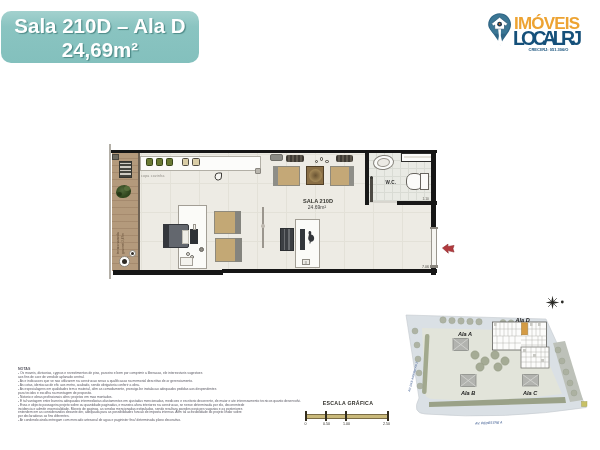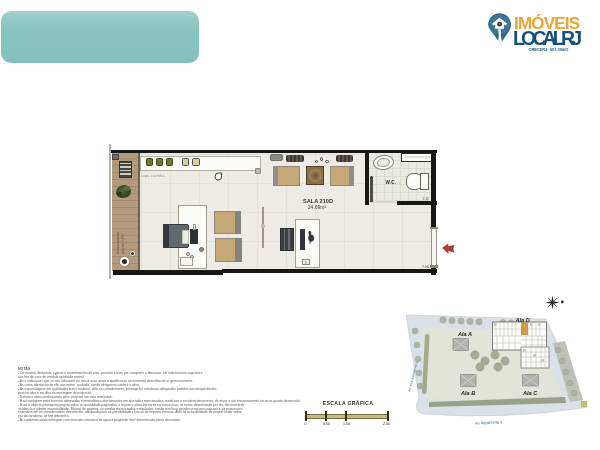--- a/index.html
+++ b/index.html
@@ -6,20 +6,21 @@
   body{width:600px;height:450px;background:#fff;font-family:"Liberation Sans", sans-serif;overflow:hidden;}
   .page{position:relative;width:600px;height:450px;background:#ffffff;}
   .abs{position:absolute;box-sizing:border-box;}
 </style>
 </head>
 <body>
 <div class="page">
 
 <div class="abs" style="left:0.5px;top:11px;width:198.5px;height:52px;border-radius:10px;background:linear-gradient(180deg,#a3d1ce 0%,#8ac4c1 30%,#83c0bd 100%);"></div>
 
+<div class="abs" style="left:0px;top:14px;width:200px;text-align:center;color:#fff;font-weight:bold;font-size:20.5px;line-height:23.5px;text-shadow:1.2px 1.2px 1px rgba(60,120,118,.75);">Sala 210D – Ala D<br>24,69m²</div>
 
 <svg class="abs" style="left:480px;top:5px;" width="115" height="55" viewBox="0 0 115 55">
 
   <g>
     <path d="M19.6,8.2 C25.9,8.2 31,13.3 31,19.6 C31,23.5 29,26.6 26.6,29.8 C24.4,32.8 21.6,36.5 20.3,40.5 C19,36.5 16.2,32.8 14,29.8 C11.6,26.6 8.2,23.5 8.2,19.6 C8.2,13.3 13.3,8.2 19.6,8.2 Z" fill="#2f6585"></path>
     <path d="M19.6,9.2 C14,9.2 9.4,13.7 9.4,19.4 C9.4,22.9 11.3,25.8 13.5,28.7 L25.7,28.7 C27.9,25.8 29.8,22.9 29.8,19.4 C29.8,13.7 25.2,9.2 19.6,9.2 Z" fill="#3b7694"></path>
 
     <path d="M19.6,12.2 L27.7,18.8 L25.7,20.9 L24.5,20 L24.5,24.2 L14.7,24.2 L14.7,20 L13.5,20.9 L11.5,18.8 Z" fill="#ffffff" stroke="#1b4a66" stroke-width="0.6"></path>
     <path d="M18.2,24.2 L21,24.2 L20.8,31 L22.3,37.5 L20.2,41 L17.8,37.5 L18.9,31 Z" fill="#ffffff"></path>
     <circle cx="19.6" cy="19.2" r="2.4" fill="#1d3a52"></circle>

